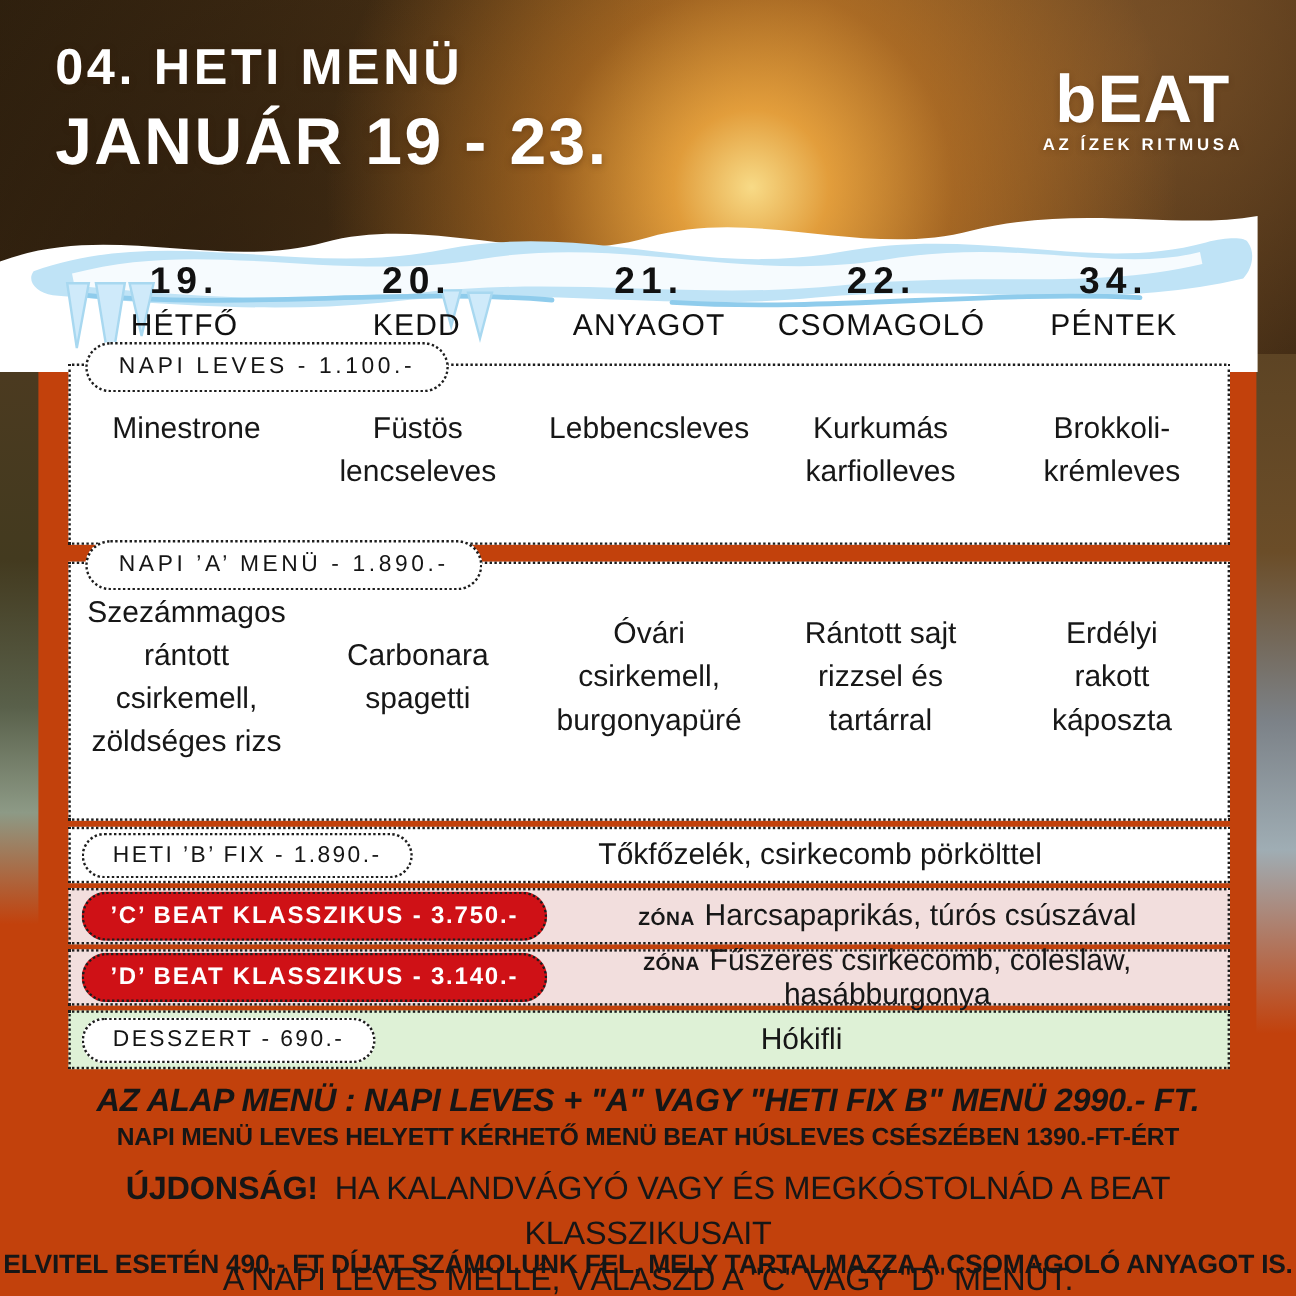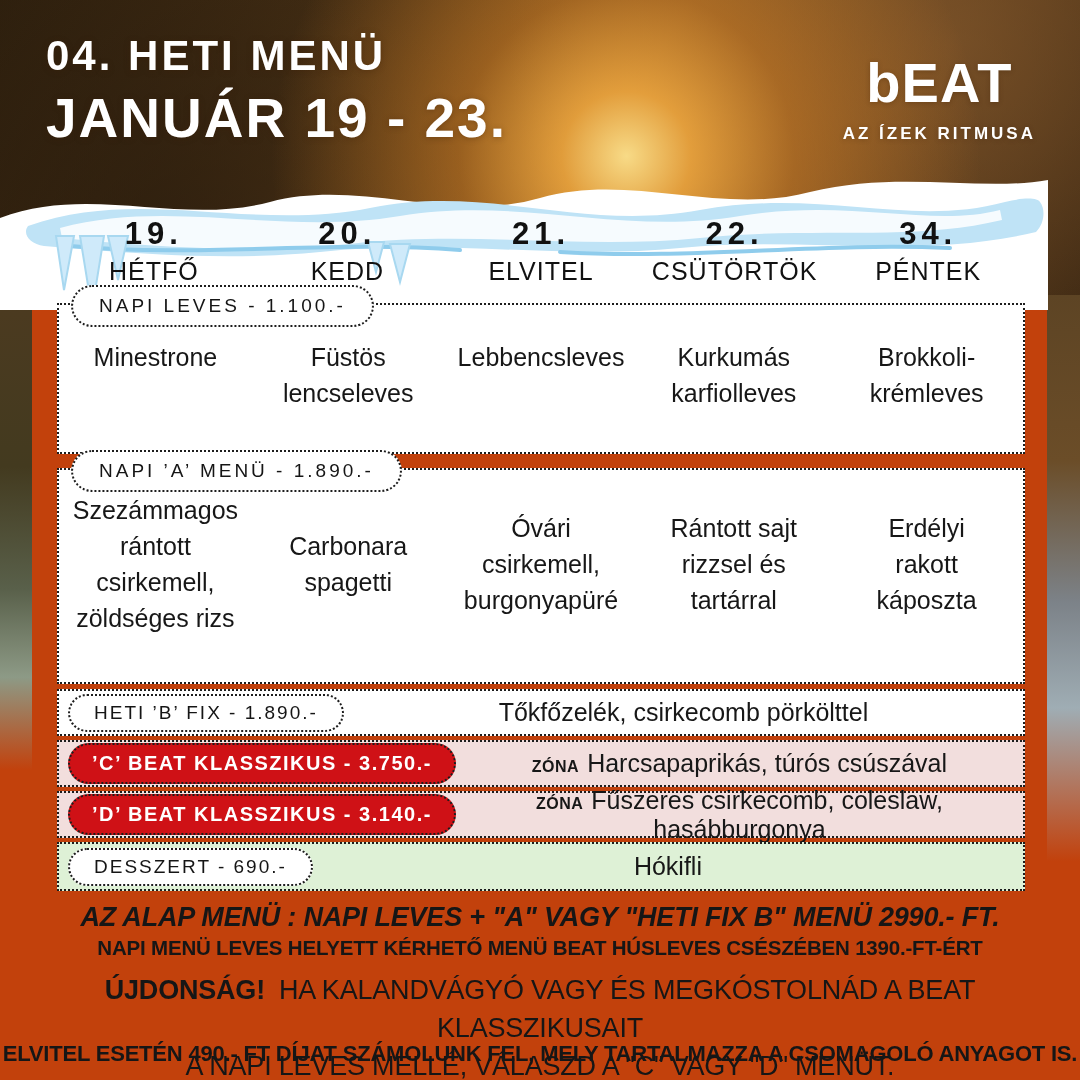--- a/index.html
+++ b/index.html
@@ -25,21 +25,21 @@
     background:linear-gradient(180deg, #5d4424 0%, #6b4d28 28%, #7c8288 52%, #9fadb4 70%, rgba(255,255,255,0) 96%);
   }
   .snow-svg { position:absolute; left:0; top:140px; width:1080px; height:170px; }
 
   .title-block { position:absolute; left:46px; top:32px; color:#fff; text-shadow:0 1px 6px rgba(60,30,0,.35); }
   .title-week { font-size:42px; font-weight:700; letter-spacing:3px; }
   .title-dates { font-size:55px; font-weight:700; letter-spacing:2px; margin-top:6px; }
 
   .logo-block { position:absolute; right:44px; top:58px; color:#fff; text-align:center; text-shadow:0 1px 5px rgba(60,30,0,.3); }
   .logo-name { font-size:56px; font-weight:800; letter-spacing:1px; line-height:.9; }
-  .logo-tagline { font-size:17px; font-weight:700; letter-spacing:3px; margin-top:16px; }
+  .logo-tagline { font-size:14px; font-weight:700; letter-spacing:3px; margin-top:4px; }
 
   
   .days-row { position:absolute; left:57px; top:216px; width:968px; display:grid; grid-template-columns:repeat(5,1fr); z-index:5; }
   .day-col { text-align:center; color:#111; }
   .day-number { font-size:31px; font-weight:800; letter-spacing:5px; }
   .day-name { font-size:25px; font-weight:500; letter-spacing:1px; margin-top:5px; }
 
   
   .box { position:absolute; left:57px; width:968px; border:2px dotted #1d1d1d; background:#fff; }
   .box-soup { top:303px; height:151px; }
@@ -115,25 +115,25 @@
     <div class="day-col">
       <div class="day-number">19.</div>
       <div class="day-name">HÉTFŐ</div>
     </div>
     <div class="day-col">
       <div class="day-number">20.</div>
       <div class="day-name">KEDD</div>
     </div>
     <div class="day-col">
       <div class="day-number">21.</div>
-      <div class="day-name">ELVITEL</div>
+      <div class="day-name">ANYAGOT</div>
     </div>
     <div class="day-col">
       <div class="day-number">22.</div>
-      <div class="day-name">CSÜTÖRTÖK</div>
+      <div class="day-name">CSOMAGOLÓ</div>
     </div>
     <div class="day-col">
       <div class="day-number">34.</div>
       <div class="day-name">PÉNTEK</div>
     </div>
   </div>
 
   <div class="box box-soup">
     <div class="pill">NAPI LEVES - 1.100.-</div>
     <div class="cells cells-soup">

